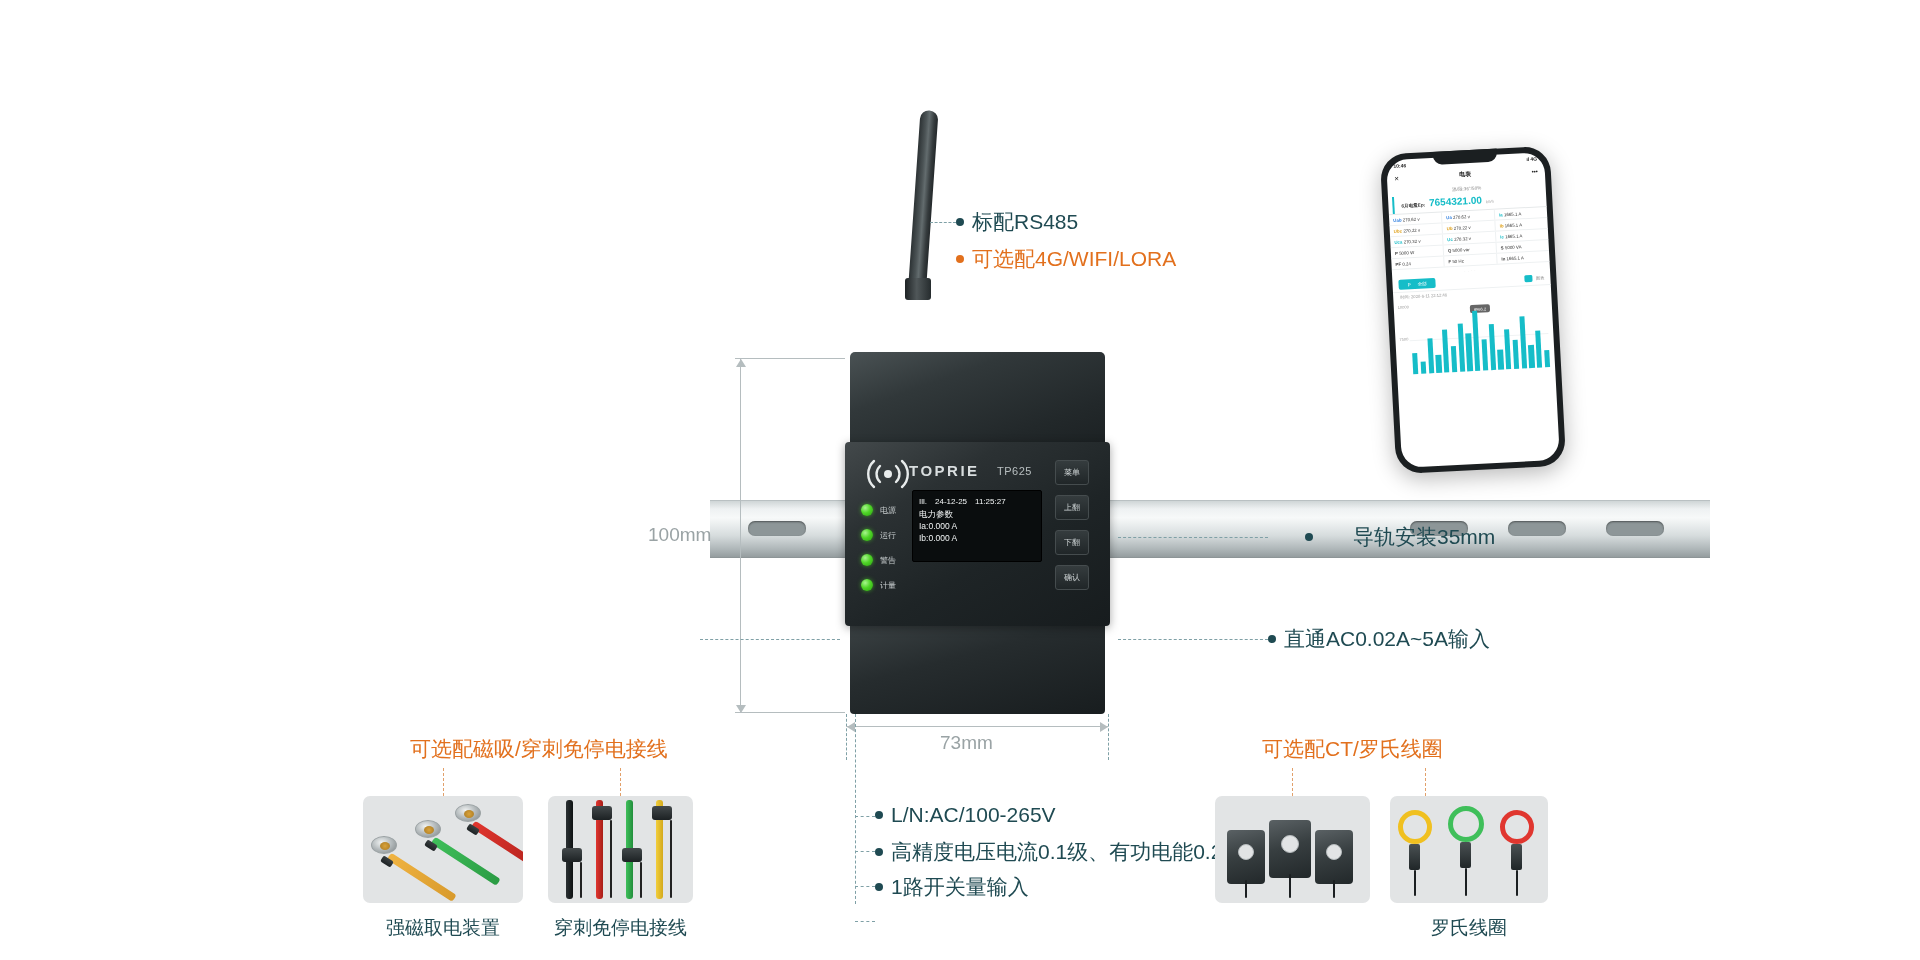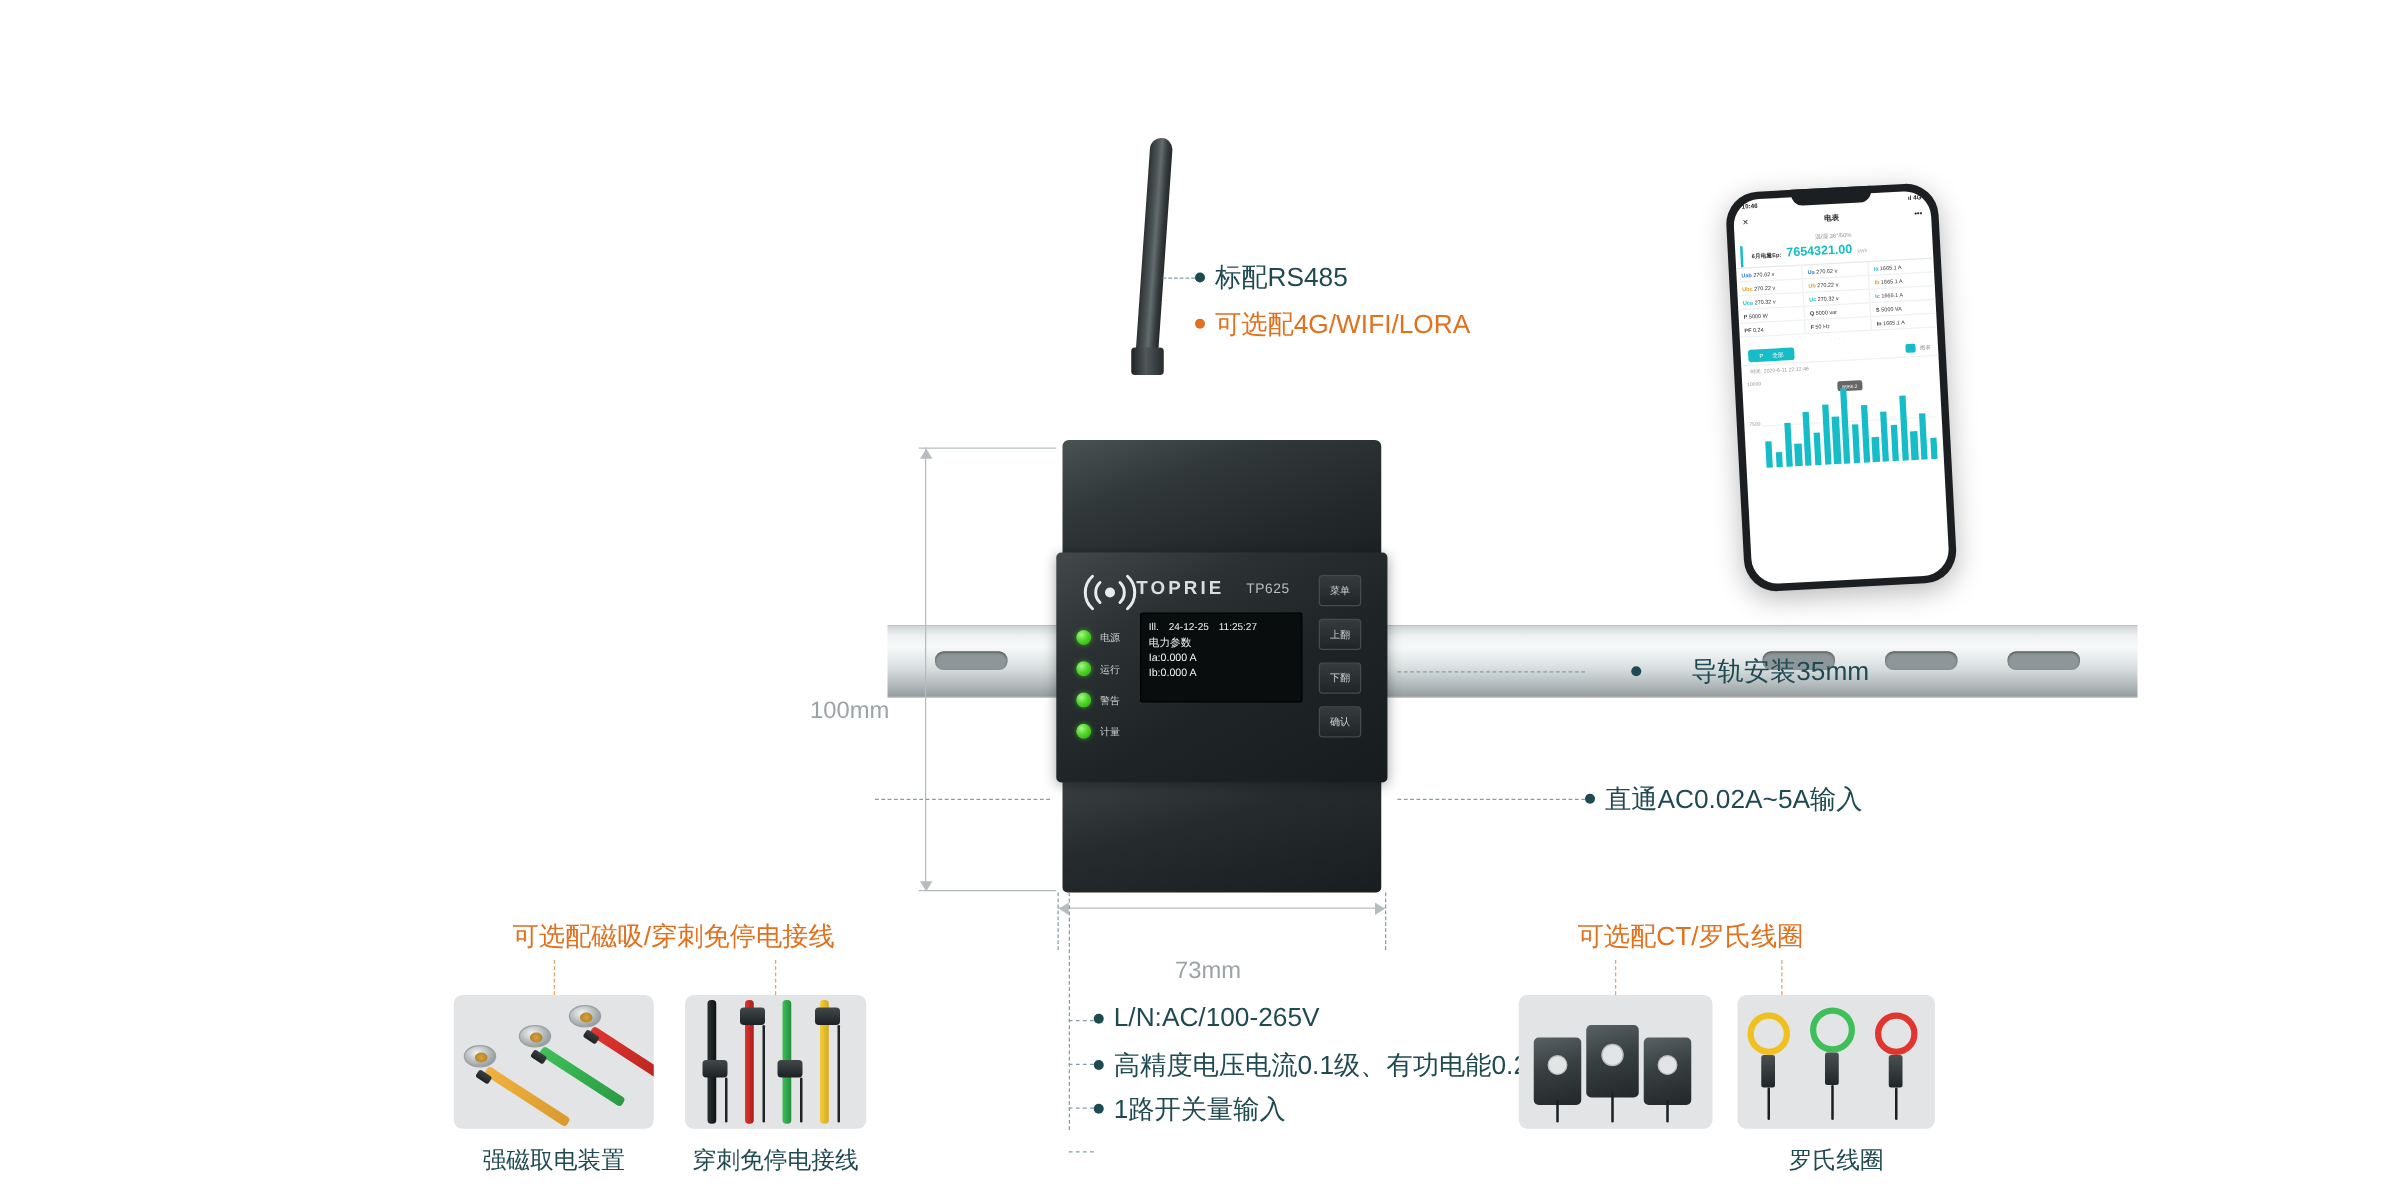--- a/index.html
+++ b/index.html
@@ -126,21 +126,20 @@
     border: 1px solid #454c4e; border-radius: 3px;
     display: flex; align-items: center; justify-content: center;
     font-size: 8px; color: #cdd3d4;
   }
 
   
   .dim-line { position: absolute; background: #b5bdbf; }
   .dim-label {
     position: absolute; font-size: 19px; color: #9aa3a5;
     white-space: nowrap;
-    margin-top: 34px;
   }
   .arrow-up, .arrow-down, .arrow-left, .arrow-right {
     position: absolute; width: 0; height: 0;
   }
   .arrow-up { border-left:5px solid transparent; border-right:5px solid transparent; border-bottom:8px solid #b5bdbf; }
   .arrow-down { border-left:5px solid transparent; border-right:5px solid transparent; border-top:8px solid #b5bdbf; }
   .arrow-left { border-top:5px solid transparent; border-bottom:5px solid transparent; border-right:8px solid #b5bdbf; }
   .arrow-right { border-top:5px solid transparent; border-bottom:5px solid transparent; border-left:8px solid #b5bdbf; }
 
   

